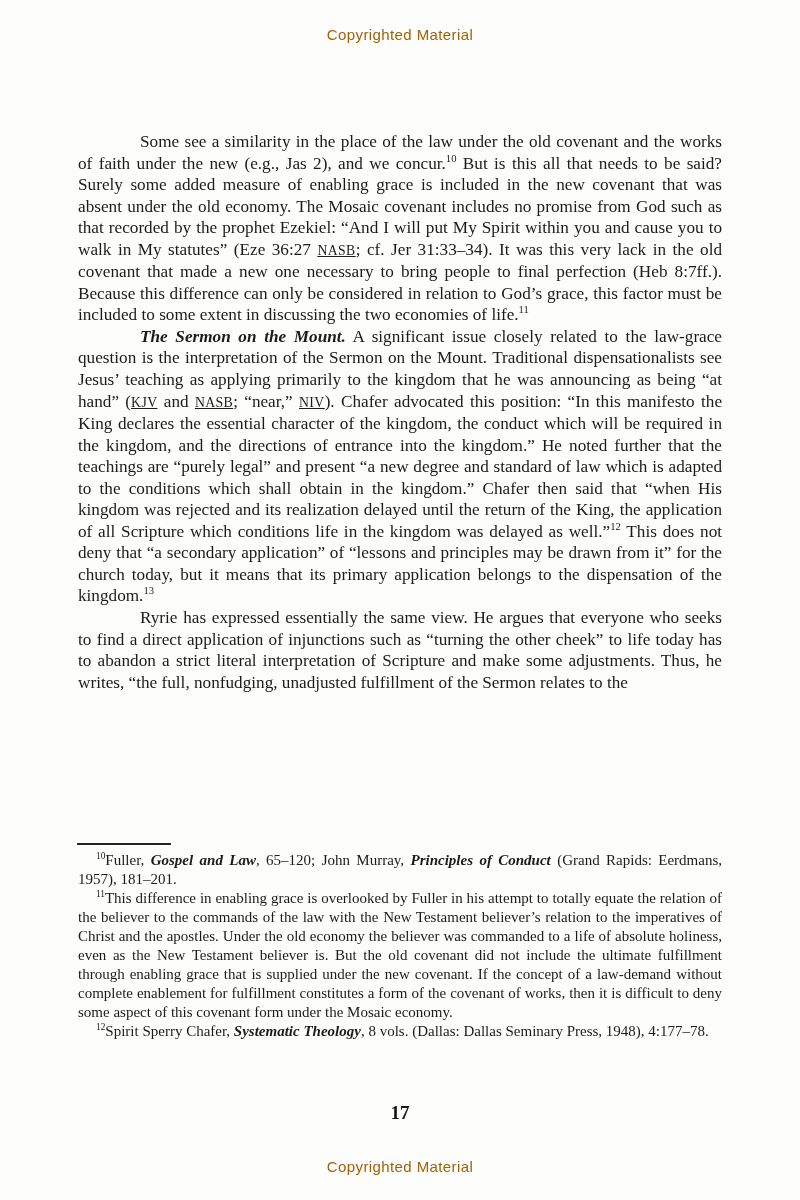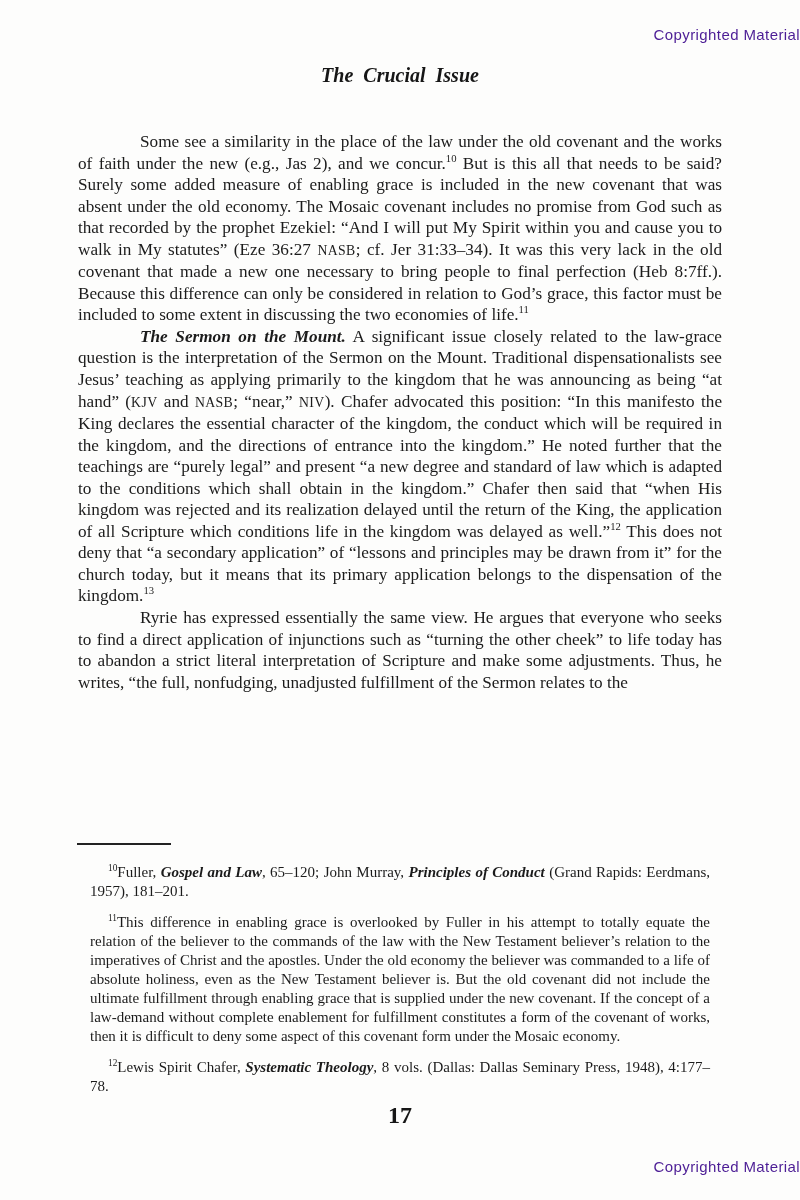--- a/index.html
+++ b/index.html
@@ -9,25 +9,25 @@
     height: 1200px;
     margin: 0 auto;
     background: #fdfdfc;
     color: #1b1b1b;
     font-family: "Liberation Serif", "DejaVu Serif", serif;
     overflow: hidden;
   }
   .copyright {
     position: absolute;
     left: 0; right: 0;
-    text-align: right;
+    text-align: center;
     font-family: "Liberation Sans", "DejaVu Sans", sans-serif;
     font-size: 15px;
     letter-spacing: 0.4px;
-    color: #4c1d95;
+    color: #a16207;
   }
   .copyright.top { top: 26px; }
   .copyright.bottom { top: 1158px; }
   .running-title {
     position: absolute;
     left: 0; right: 0;
     top: 64px;
     margin: 0;
     text-align: center;
     font-size: 20px;
@@ -64,54 +64,53 @@
     left: 78px;
     top: 851px;
     width: 644px;
     height: 252px;
     overflow: hidden;
     font-size: 15px;
     line-height: 19px;
     text-align: justify;
   }
   .footnotes p.footnote {
-    margin: 12px;
+    margin: 0;
     text-indent: 18px;
   }
   .page-number {
     position: absolute;
     left: 0; right: 0;
     top: 1102px;
     text-align: center;
-    font-size: 24px;
+    font-size: 19px;
     font-weight: 600;
     color: #161616;
   }
   .sup { vertical-align: super; font-size: 0.62em; line-height: 0; }
   .i { font-style: italic; font-weight: bold; }
-  .sc { font-size: 0.8em; letter-spacing: 0.4px; }
+  .sc { font-size: 0.8em; letter-spacing: 0.4px; text-decoration: underline; }
 </style>
 </head>
 <body>
 
 <div class="page">
   <div class="copyright top">Copyrighted Material</div>
 
-  <h1 class="running-title">The Crucial Issue</h1>
 
   <div class="body-text">
       <p class="para"><span>Some see a similarity in the place of the law under the old covenant and the works of faith under the new (e.g., Jas 2), and we concur.</span><span class="sup">10</span><span> But is this all that needs to be said? Surely some added measure of enabling grace is included in the new covenant that was absent under the old economy. The Mosaic covenant includes no promise from God such as that recorded by the prophet Ezekiel: “And I will put My Spirit within you and cause you to walk in My statutes” (Eze 36:27 </span><span class="sc">NASB</span><span>; cf. Jer 31:33–34). It was this very lack in the old covenant that made a new one necessary to bring people to final perfection (Heb 8:7ff.). Because this difference can only be considered in relation to God’s grace, this factor must be included to some extent in discussing the two economies of life.</span><span class="sup">11</span></p>
       <p class="para"><span class="i">The Sermon on the Mount.</span><span> A significant issue closely related to the law-grace question is the interpretation of the Sermon on the Mount. Traditional dispensationalists see Jesus’ teaching as applying primarily to the kingdom that he was announcing as being “at hand” (</span><span class="sc">KJV</span><span> and </span><span class="sc">NASB</span><span>; “near,” </span><span class="sc">NIV</span><span>). Chafer advocated this position: “In this manifesto the King declares the essential character of the kingdom, the conduct which will be required in the kingdom, and the directions of entrance into the kingdom.” He noted further that the teachings are “purely legal” and present “a new degree and standard of law which is adapted to the conditions which shall obtain in the kingdom.” Chafer then said that “when His kingdom was rejected and its realization delayed until the return of the King, the application of all Scripture which conditions life in the kingdom was delayed as well.”</span><span class="sup">12</span><span> This does not deny that “a secondary application” of “lessons and principles may be drawn from it” for the church today, but it means that its primary application belongs to the dispensation of the kingdom.</span><span class="sup">13</span></p>
       <p class="para"><span>Ryrie has expressed essentially the same view. He argues that everyone who seeks to find a direct application of injunctions such as “turning the other cheek” to life today has to abandon a strict literal interpretation of Scripture and make some adjustments. Thus, he writes, “the full, nonfudging, unadjusted fulfillment of the Sermon relates to the</span></p>
     </div>
 
   <div class="fn-rule"></div>
 
   <div class="footnotes">
       <p class="footnote"><span class="sup">10</span><span>Fuller, </span><span class="i">Gospel and Law</span><span>, 65–120; John Murray, </span><span class="i">Principles of Conduct</span><span> (Grand Rapids: Eerdmans, 1957), 181–201.</span></p>
       <p class="footnote"><span class="sup">11</span><span>This difference in enabling grace is overlooked by Fuller in his attempt to totally equate the relation of the believer to the commands of the law with the New Testament believer’s relation to the imperatives of Christ and the apostles. Under the old economy the believer was commanded to a life of absolute holiness, even as the New Testament believer is. But the old covenant did not include the ultimate fulfillment through enabling grace that is supplied under the new covenant. If the concept of a law-demand without complete enablement for fulfillment constitutes a form of the covenant of works, then it is difficult to deny some aspect of this covenant form under the Mosaic economy.</span></p>
-      <p class="footnote"><span class="sup">12</span><span>Lewis Spirit Chafer, </span><span class="i">Systematic Theology</span><span>, 8 vols. (Dallas: Dallas Seminary Press, 1948), 4:177–78.</span></p>
+      <p class="footnote"><span class="sup">12</span><span>Spirit Sperry Chafer, </span><span class="i">Systematic Theology</span><span>, 8 vols. (Dallas: Dallas Seminary Press, 1948), 4:177–78.</span></p>
     </div>
 
   <div class="page-number">17</div>
 
   <div class="copyright bottom">Copyrighted Material</div>
 </div>
 
 </body></html>

